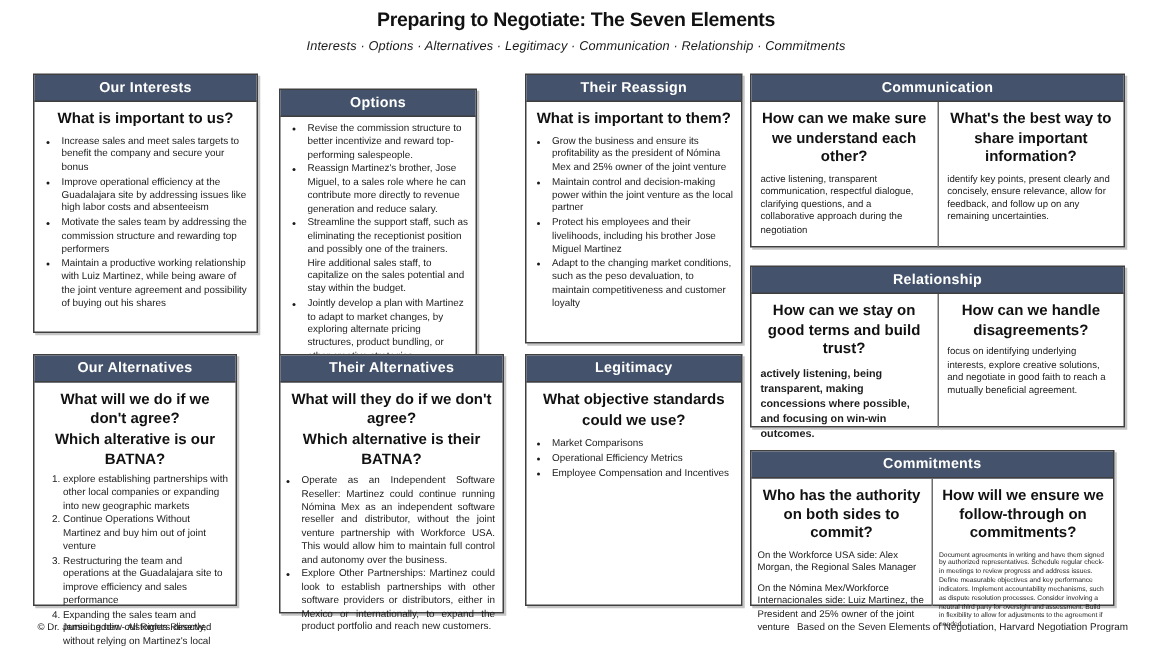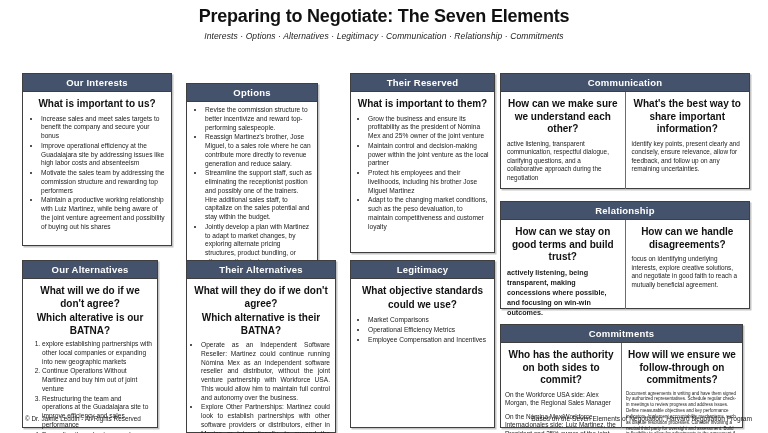--- a/index.html
+++ b/index.html
@@ -9,36 +9,35 @@
     font-family:"Liberation Sans", sans-serif;
     color:#121212;
     overflow:hidden;
     position:relative;
   }
   .page{position:relative;width:768px;height:433px;}
 
   
   .title-wrap{text-align:center;padding-top:6px;}
   .main-title{
-    font-size:18px;font-weight:bold;letter-spacing:-0.2px;color:#111;
+    font-size:13px;font-weight:bold;letter-spacing:-0.2px;color:#111;
     line-height:1.15;
   }
   .subtitle{
     font-size:8.5px;font-style:italic;color:#1a1a1a;margin-top:4px;
     letter-spacing:0.1px;
   }
 
   
   .panel{
     position:absolute;
     border:1px solid #3f3f3f;
     background:#ffffff;
     box-sizing:border-box;
     box-shadow:1.5px 1.5px 0 rgba(90,90,90,.35);
-    margin-top:24px;
   }
   .panel-head{
     background:#44536b;
     color:#ffffff;
     text-align:center;
     font-size:9.5px;
     font-weight:bold;
     letter-spacing:.2px;
     padding:3px 0 3px 0;
     border-bottom:1px solid #3f3f3f;
@@ -127,21 +126,21 @@
         <li>Reassign Martinez's brother, Jose Miguel, to a sales role where he can contribute more directly to revenue generation and reduce salary.</li>
         <li>Streamline the support staff, such as eliminating the receptionist position and possibly one of the trainers. Hire additional sales staff, to capitalize on the sales potential and stay within the budget.</li>
         <li>Jointly develop a plan with Martinez to adapt to market changes, by exploring alternate pricing structures, product bundling, or other creative strategies.</li>
         <li>address the root causes of high labor costs and absenteeism and implement process improvements and technology solutions.</li>
         <li>Professional Development for Martinez</li>
       </ul>
     </div>
   </div>
 
   <div class="panel" style="left:350px;top:49px;width:145px;height:180px;">
-    <div class="panel-head">Their Reserved</div>
+    <div class="panel-head">Their Reassign</div>
     <div class="panel-body">
       <div class="q">What is important to them?</div>
       <ul class="b" style="padding-left:12px;">
         <li>Grow the business and ensure its profitability as the president of Nómina Mex and 25% owner of the joint venture</li>
         <li>Maintain control and decision-making power within the joint venture as the local partner</li>
         <li>Protect his employees and their livelihoods, including his brother Jose Miguel Martinez</li>
         <li>Adapt to the changing market conditions, such as the peso devaluation, to maintain competitiveness and customer loyalty</li>
       </ul>
     </div>
   </div>

